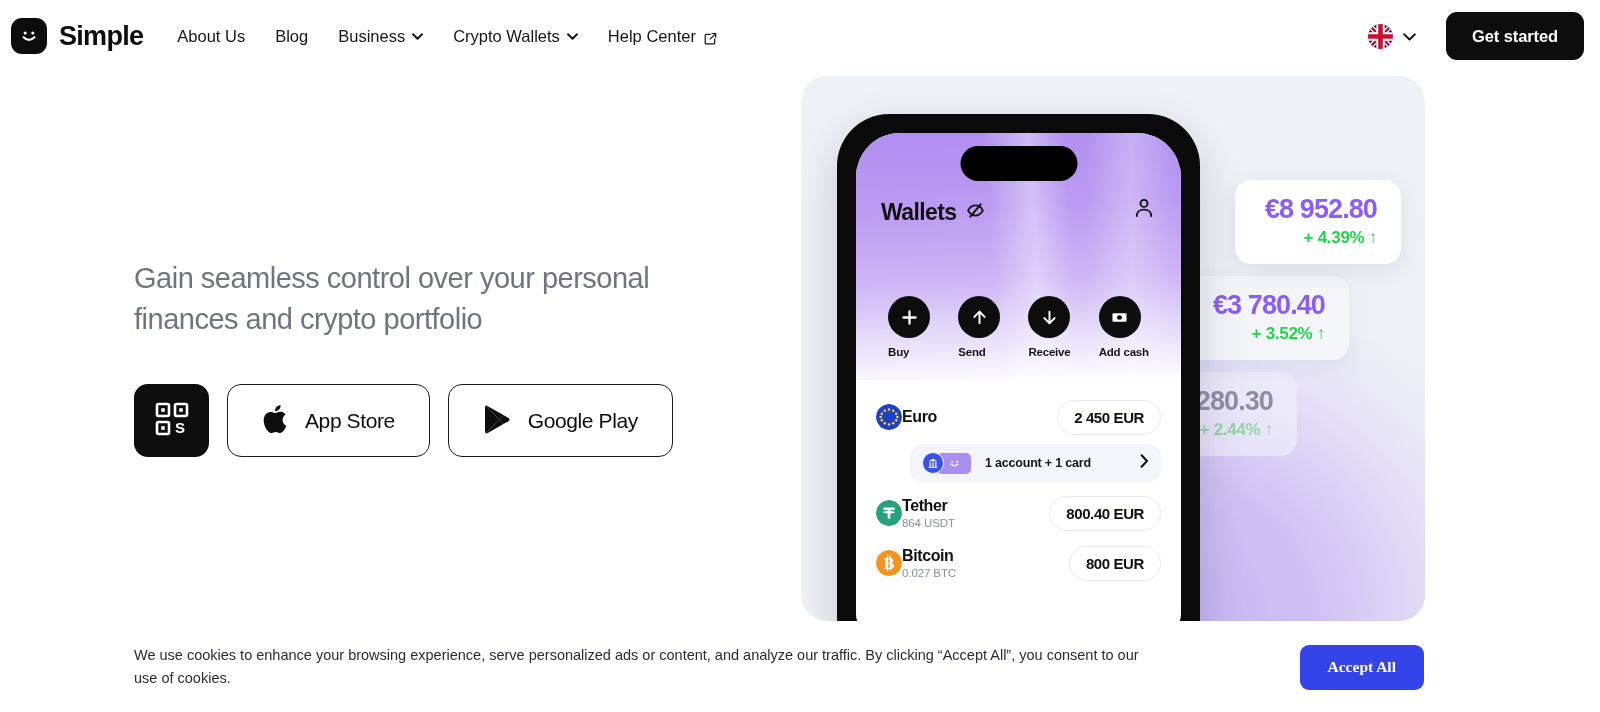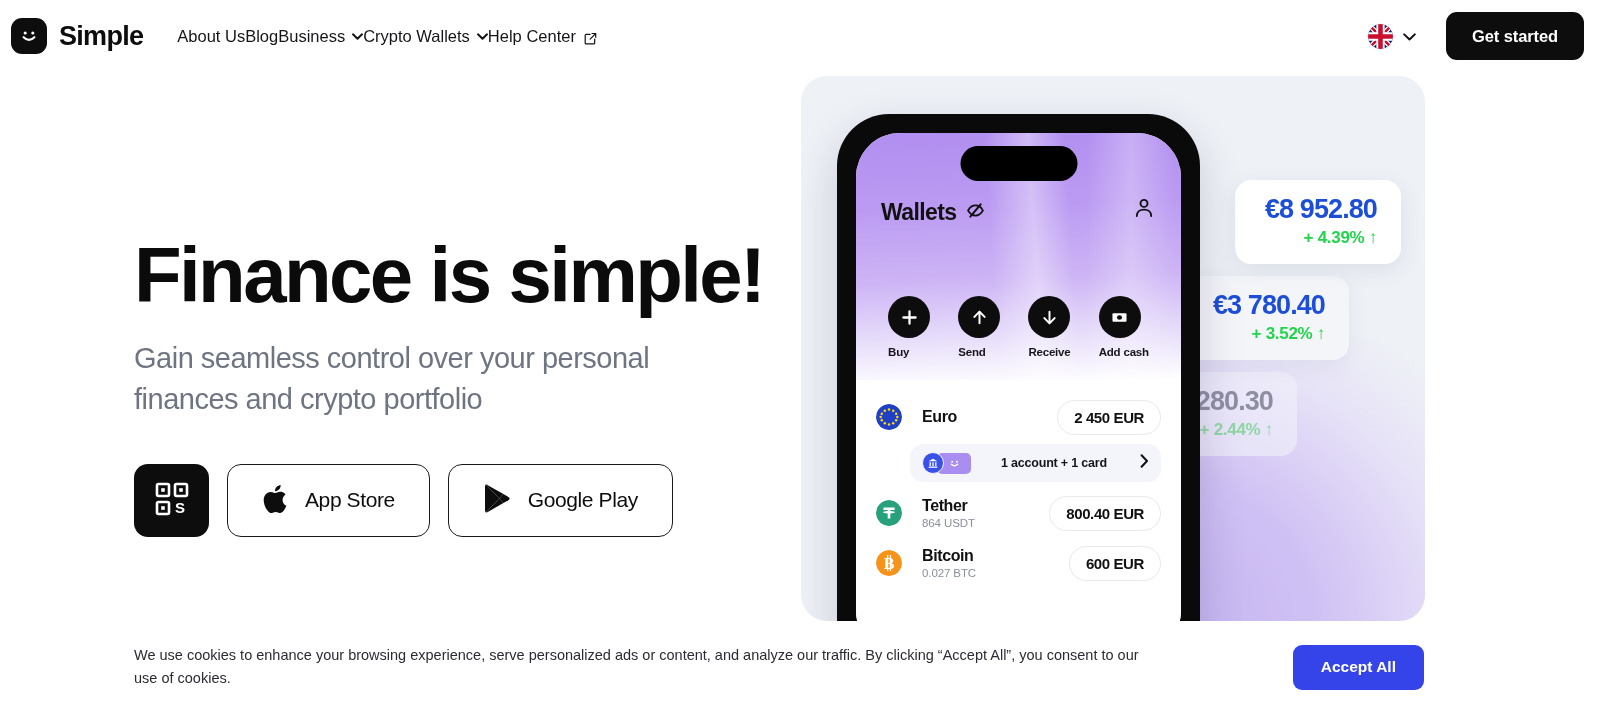--- a/index.html
+++ b/index.html
@@ -17,21 +17,21 @@
     display: flex; align-items: center; background: #fff; z-index: 40;
   }
   .brand { display: flex; align-items: center; gap: 12px; margin-left: 11px; }
   .logo-mark {
     width: 36px; height: 36px; background: #0d0d0d; border-radius: 11px;
     display: flex; align-items: center; justify-content: center;
   }
   .brand-name {
     font-size: 27px; font-weight: 700; color: #0d0d0d; letter-spacing: -0.7px; text-align: right;
   }
-  .nav { display: flex; align-items: center; margin-left: 34px; }
+  .nav { display: flex; align-items: center; gap: 30px; margin-left: 34px; }
   .nav-item {
     display: flex; align-items: center; gap: 7px;
     font-size: 16.5px; color: #16161a; cursor: pointer; white-space: nowrap;
   }
   .chev { display: inline-block; width: 11px; height: 7px; }
   .chev svg { display: block; }
   .ext-icon { display: inline-block; width: 13px; height: 13px; margin-left: 1px; }
 
   .header-right {
     margin-left: auto; display: flex; align-items: center; gap: 0; padding-right: 16px;
@@ -80,21 +80,21 @@
     position: absolute; right: -40px; bottom: -120px; width: 470px; height: 400px;
     background: radial-gradient(ellipse at 30% 70%, #c3b2f0 0%, #cfc0f4 38%, #e6e1f7 68%, rgba(238,241,246,0) 88%);
     filter: blur(4px);
   }
 
   
   .fcard {
     position: absolute; border-radius: 16px; text-align: right;
     padding: 14px 24px 16px 30px;
   }
-  .fcard .amt { font-size: 27px; font-weight: 700; letter-spacing: -0.9px; color: #1d4ed8; white-space: nowrap; }
+  .fcard .amt { font-size: 27px; font-weight: 700; letter-spacing: -0.9px; color: #8b5cf6; white-space: nowrap; }
   .fcard .chg { font-size: 17px; font-weight: 600; margin-top: 3px; color: #21d44a; letter-spacing: -0.3px; white-space: nowrap; }
   .fcard-1 { right: 24px; top: 104px; background: #ffffff; box-shadow: 0 6px 22px rgba(60,70,110,.10); }
   .fcard-2 { right: 76px; top: 200px; background: #f3f5f9; box-shadow: 0 6px 22px rgba(60,70,110,.07); }
   .fcard-3 { right: 128px; top: 296px; background: rgba(241,240,250,0.62); }
   .fcard-3 .amt { color: #8e8ea3; }
   .fcard-3 .chg { color: #8fd6a4; }
 
   
   .phone {
     position: absolute; left: 36px; top: 38px; width: 363px; height: 560px;
@@ -138,31 +138,31 @@
     justify-content: space-around; padding: 0 18px; z-index: 3;
   }
   .action { display: flex; flex-direction: column; align-items: flex-start; gap: 8px; cursor: pointer; }
   .action .circ {
     width: 42px; height: 42px; border-radius: 50%; background: #0d0d0d;
     display: flex; align-items: center; justify-content: center;
   }
   .action .cap { font-size: 11.5px; font-weight: 600; color: #15151a; letter-spacing: -0.2px; }
 
   .wallet-list { position: absolute; left: 0; right: 0; top: 247px; bottom: 0; background: #fff; padding: 12px 20px 0 20px; }
-  .wrow { display: flex; align-items: center; gap: 20px; height: 50px; }
+  .wrow { display: flex; align-items: center; gap: 0; height: 50px; }
   .wicon { width: 26px; height: 26px; border-radius: 50%; flex: none; position: relative; overflow: hidden; }
   .wname { font-size: 16px; font-weight: 700; color: #111; letter-spacing: -0.4px; line-height: 1.15; }
   .wsub { font-size: 11.5px; color: #8a8f9c; margin-top: 2px; letter-spacing: -0.1px; text-align: center; }
   .wpill {
     margin-left: auto; border: 1px solid #e7e9ef; border-radius: 18px; padding: 8px 16px;
     font-size: 15px; font-weight: 700; color: #111; letter-spacing: -0.4px; white-space: nowrap;
   }
   .subcard {
     margin: 2px 0 6px 34px; background: #f3f5fa; border-radius: 13px;
-    display: flex; align-items: center; gap: 27px; padding: 8px 12px; cursor: pointer;
+    display: flex; align-items: center; gap: 11px; padding: 8px 12px; cursor: pointer;
   }
   .stack { display: flex; align-items: center; position: relative; width: 52px; height: 22px; flex: none; }
   .stack .bank {
     position: absolute; left: 0; width: 22px; height: 22px; border-radius: 50%;
     background: #3a51e8; display: flex; align-items: center; justify-content: center; z-index: 2;
     border: 1.5px solid #f3f5fa;
   }
   .stack .card {
     position: absolute; left: 15px; width: 34px; height: 21px; border-radius: 5px;
     background: #a98df0; display: flex; align-items: center; justify-content: center;
@@ -179,21 +179,21 @@
     margin-left: 134px; width: 1030px; font-size: 14.5px; color: #2b2b33; line-height: 1.62;
   }
   .cookie-btns { margin-left: auto; display: flex; align-items: center; gap: 16px; padding-right: 176px; }
   .btn-reject {
     height: 45px; padding: 0 28px; border: 1.5px solid #111; border-radius: 9px;
     background: #fff; font-size: 15.5px; color: #111; font-family: inherit; cursor: pointer;
   }
   .btn-accept {
     height: 45px; padding: 0 28px; border: none; border-radius: 9px;
     background: #3544e8; font-size: 15.5px; color: #fff; font-weight: 600;
-    font-family: Liberation Sans, sans-serif; cursor: pointer;
+    font-family: Liberation Serif, serif; cursor: pointer;
   }
 </style>
 </head>
 <body>
 
 <div class="page">
 
   <div class="header">
     <div class="brand">
       <span class="logo-mark">
@@ -261,21 +261,20 @@
           <svg width="13" height="8" viewBox="0 0 13 8">
               <path d="M1.2 1.4 L6.5 6.5 L11.8 1.4" stroke="#111" stroke-width="2" fill="none" stroke-linecap="round" stroke-linejoin="round"></path>
             </svg>
         </span>
       </div>
       <button class="btn-primary">Get started</button>
     </div>
   </div>
 
   <div class="hero-left">
-    <h1 class="hero-title">Finance is simple!</h1>
     <p class="hero-sub">Gain seamless control over your personal finances and crypto portfolio</p>
 
     <div class="store-row">
       <button class="qr-btn">
         <span>
           <svg width="36" height="36" viewBox="0 0 36 36">
             <rect x="3" y="3" width="12" height="12" rx="1.5" stroke="#fff" stroke-width="2.6" fill="none"></rect>
             <rect x="21" y="3" width="12" height="12" rx="1.5" stroke="#fff" stroke-width="2.6" fill="none"></rect>
             <rect x="3" y="21" width="12" height="12" rx="1.5" stroke="#fff" stroke-width="2.6" fill="none"></rect>
             <rect x="7.2" y="7.2" width="3.6" height="3.6" fill="#fff"></rect>
@@ -473,21 +472,21 @@
               <svg width="26" height="26" viewBox="0 0 26 26">
                 <circle cx="13" cy="13" r="13" fill="#f7931a"></circle>
                 <text x="13" y="19" font-family="Liberation Serif, serif" font-size="16" font-weight="700" fill="#fff" text-anchor="middle">B</text>
                 <path d="M11.6 4.9 V21.1 M14.4 4.9 V21.1" stroke="#fff" stroke-width="1.3"></path>
               </svg>
             </span>
             <div>
               <div class="wname">Bitcoin</div>
               <div class="wsub">0.027 BTC</div>
             </div>
-            <div class="wpill">600 EUR</div>
+            <div class="wpill">800 EUR</div>
           </div>
         </div>
       </div>
     </div>
   </div>
 
   <div class="cookie">
     <div class="cookie-text">We use cookies to enhance your browsing experience, serve personalized ads or content, and analyze our traffic. By clicking “Accept All”, you consent to our use of cookies.</div>
     <div class="cookie-btns">
       <button class="btn-accept">Accept All</button>

